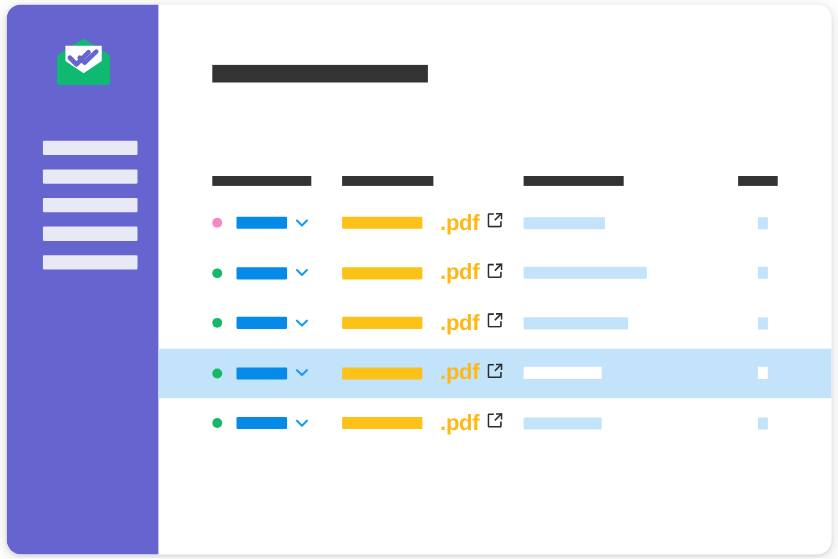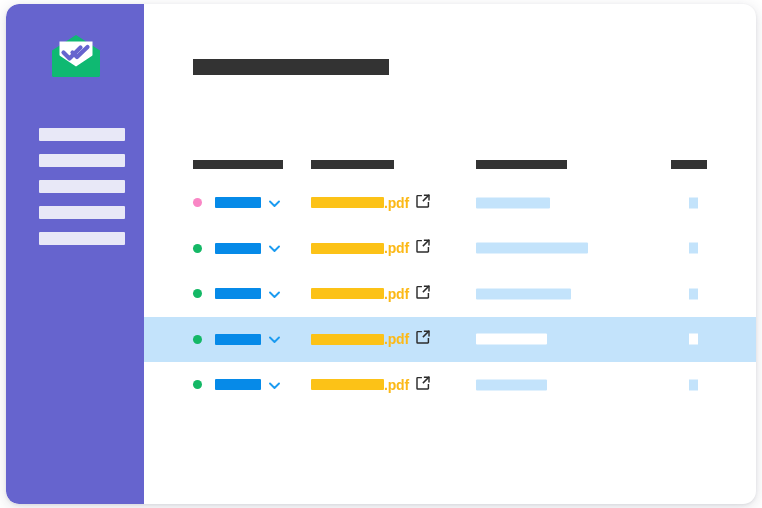--- a/index.html
+++ b/index.html
@@ -144,25 +144,25 @@
   .c2 { left: 167px; }
   .yellow-bar {
     width: 73px;
     height: 11px;
     background: #fcc217;
     border-radius: 1px;
     flex: 0 0 auto;
   }
   .pdf-text {
     color: #fcb917;
-    font-size: 14px;
+    font-size: 20px;
     font-weight: 700;
     letter-spacing: -0.2px;
     line-height: 1;
-    margin-left: 0px;
+    margin-left: 16px;
   }
   .link-icon {
     margin-left: 7px;
     display: block;
     flex: 0 0 auto;
   }
 
   
   .c3 { left: 332px; }
   .pale-bar {

